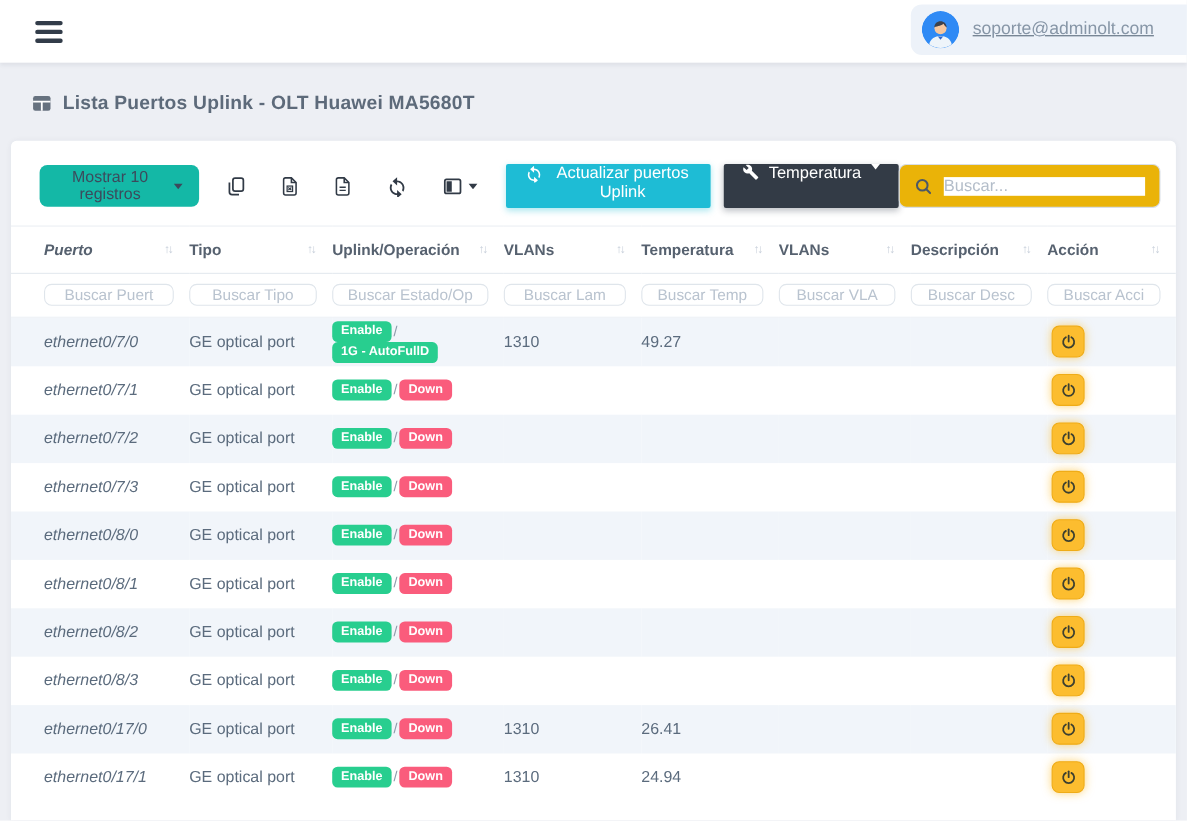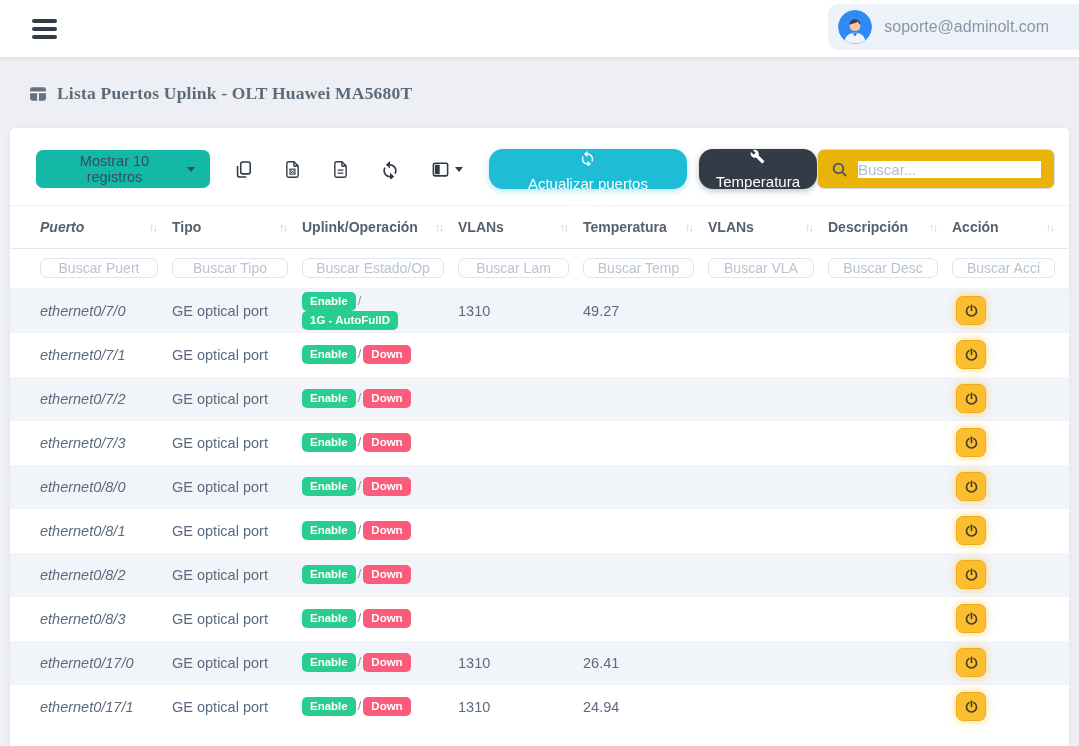--- a/index.html
+++ b/index.html
@@ -16,50 +16,50 @@
   .navbar{
     height:57px; background:#fff; position:relative;
     box-shadow:0 2px 4px rgba(25,39,62,.08);
     display:flex; align-items:center; padding-left:28px; z-index:5;
   }
   .hamburger{background:none; border:none; cursor:pointer; display:flex; flex-direction:column; gap:4px; padding:4px;}
   .hamburger span{display:block; width:25px; height:4px; background:#323c49; border-radius:2px;}
   .user-chip{
     position:absolute; right:0; top:4px; height:46px;
     background:#edf2f9; border-radius:10px 0 0 10px;
-    display:flex; align-items:center; gap:12px; padding:0 30px 0 10px; cursor:pointer;
+    display:flex; align-items:center; gap:12px; padding:0 30px 0 10px; cursor:pointer;text-decoration:underline;
   }
   .avatar{width:34px; height:34px; border-radius:50%; overflow:hidden; flex:0 0 auto;}
   .user-email{font-size:16px; color:#8796a7;}
   
   .page-title{
     display:flex; align-items:center; gap:9px;
     padding:26px 28px 0 28px; color:#5d6a7a;
   }
-  .page-title h1{font-size:17.5px; font-weight:bold; letter-spacing:.2px;font-family:Liberation Serif, serif;}
+  .page-title h1{font-size:17.5px; font-weight:bold; letter-spacing:.2px;}
   
   .card{
     position:absolute; left:10px; right:10px; top:128px; bottom:0;
     background:#fff; border-radius:5px 5px 0 0;
     box-shadow:0 1px 6px rgba(30,45,70,.06);
     padding-top:21px; overflow:hidden;
   }
   .toolbar{display:flex; align-items:center; padding:0 14px 0 26px; margin-bottom:16px;}
   .show-records{
     background:#14b8a6; border:none; color:#3c4a5c; font-size:14.5px;
     height:38px; border-radius:7px; padding:0 15px; display:flex; align-items:center; gap:9px;
     cursor:pointer; font-family:inherit;
   }
   .caret{width:0; height:0; border-left:4.5px solid transparent; border-right:4.5px solid transparent; border-top:5px solid currentColor; display:inline-block;}
   .icon-btns{display:flex; align-items:center; gap:27px; margin:0 24px 0 22px;}
   .icon-btn{background:none; border:none; cursor:pointer; color:#313a46; display:flex; align-items:center; gap:5px; padding:2px;}
   .btn{
     border:none; cursor:pointer; color:#fff; font-family:inherit;
-    height:40px; border-radius:14px; font-size:15px;
-    display:flex; align-items:center; gap:9px; padding:0 17px;flex-direction:column;
+    height:40px; border-radius:2px; font-size:15px;
+    display:flex; gap:9px; padding:0 17px;
   }
   .btn-update{background:var(--info); box-shadow:0 2px 6px rgba(30,188,213,.35);}
   .btn-tools{background:var(--dark); margin-left:12px; box-shadow:0 2px 6px rgba(40,50,65,.3);}
   .search-box{
     margin-left:auto; width:238px; height:40px; background:#eab308;
     border:1px solid #d8dee7; border-radius:7px;
     display:flex; align-items:center; gap:10px; padding:0 13px; color:#5d6a7a;
   }
   .search-box input{border:none; outline:none; flex:1; font-size:15px; font-family:inherit; color:#5b6b7d; min-width:0;}
   .search-box input::placeholder{color:#b3bdc9;}

